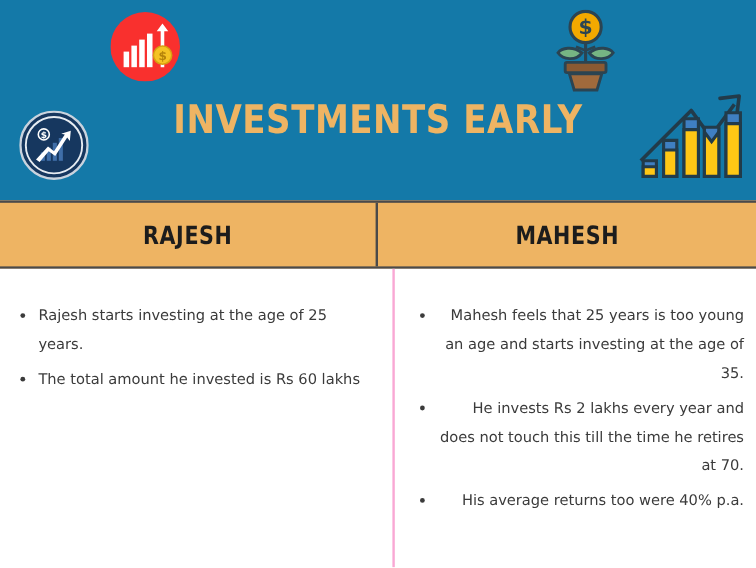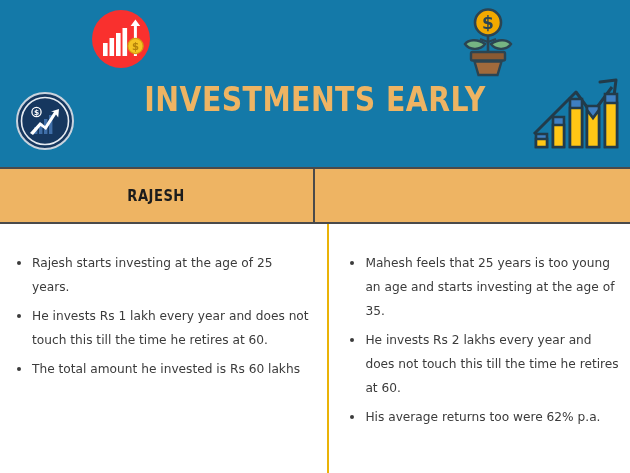--- a/index.html
+++ b/index.html
@@ -67,21 +67,21 @@
     box-sizing: border-box;
     display: flex;
   }
   .head-cell {
     flex: 0 0 auto;
     display: flex;
     align-items: center;
     justify-content: center;
     color: #1c1c1c;
     font-family: "DejaVu Sans", sans-serif;
-    font-size: 16px;
+    font-size: 21px;
     font-weight: bold;
     letter-spacing: 0.6px;
     height: 100%;
     box-sizing: border-box;
   }
   .head-cell span { transform: scaleX(0.82); display:inline-block; }
   .head-cell.left  { width: 315px; border-right: 2px solid #4a4a4a; }
   .head-cell.right { width: 315px; }
 
   .body-area {
@@ -89,22 +89,22 @@
     left: 0; top: 224px;
     width: 630px;
     height: 249px;
     background: #ffffff;
     display: flex;
   }
   .body-col {
     box-sizing: border-box;
     height: 100%;
   }
-  .body-col.left  { width: 344px; border-right: 2px solid #eab308; padding: 27px 16px 0 12px; }
-  .body-col.right { width: 314px; padding: 27px 10px 0 16px; }
+  .body-col.left  { width: 344px; border-right: 2px solid #f9a8d4; padding: 27px 16px 0 12px; }
+  .body-col.right { width: 314px; padding: 27px 10px 0 16px; text-align: right; }
 
   ul.points {
     list-style: none;
     margin: 0;
     padding: 0;
   }
   ul.points li {
     position: relative;
     padding-left: 20px;
     margin: 0 0 5px 0;
@@ -188,32 +188,34 @@
       </svg>
     </div>
 
     <div class="banner-title">INVESTMENTS EARLY</div>
   </div>
 
   <div class="table-head">
     <div class="head-cell left">
       <span>RAJESH</span>
     </div>
+    <div class="head-cell right">
+      <span>MAHESH</span>
+    </div>
   </div>
 
   <div class="body-area">
     <div class="body-col left">
       <ul class="points">
         <li>Rajesh starts investing at the age of 25 years.</li>
-        <li>He invests Rs 1 lakh every year and does not touch this till the time he retires at 60.</li>
         <li>The total amount he invested is Rs 60 lakhs</li>
       </ul>
     </div>
     <div class="body-col right">
       <ul class="points">
         <li>Mahesh feels that 25 years is too young an age and starts investing at the age of 35.</li>
-        <li>He invests Rs 2 lakhs every year and does not touch this till the time he retires at 60.</li>
-        <li>His average returns too were 62% p.a.</li>
+        <li>He invests Rs 2 lakhs every year and does not touch this till the time he retires at 70.</li>
+        <li>His average returns too were 40% p.a.</li>
       </ul>
     </div>
   </div>
 
 </div>
 
 </body></html>

